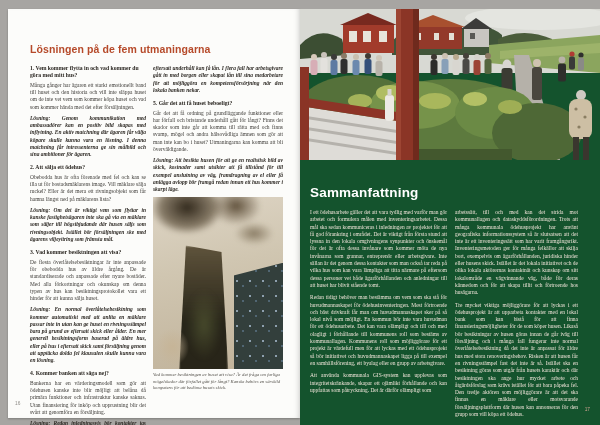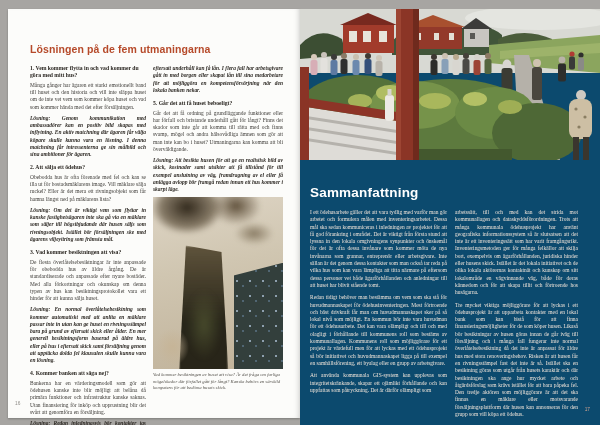--- a/index.html
+++ b/index.html
@@ -70,21 +70,21 @@
     background-image:
       radial-gradient(1.5px 1.5px at 3px 3px, #8ea0ae 55%, transparent 70%),
       radial-gradient(1.2px 1.2px at 9px 8px, #5c7386 55%, transparent 70%),
       radial-gradient(1px 1px at 6px 12px, #42585f 55%, transparent 70%);
     background-size:13px 15px;
     clip-path:polygon(0 12%, 100% 0, 100% 100%, 0 100%);}
   .mold-floorlight{left:0;bottom:0;width:30%;height:26%;
     background:radial-gradient(closest-side, rgba(198,180,150,.9), transparent 85%);}
   
   .page-right{
-    width:300px;height:416px;background:#0c4a6e;position:relative;
+    width:300px;height:416px;background:#14532d;position:relative;
     box-sizing:border-box;
   }
   .photo{width:300px;height:151px;display:block;}
   .summary-heading{
     font-family:"Liberation Sans", sans-serif;font-weight:bold;
     color:#ffffff;font-size:13.5px;margin:25px 0 9px 10px;letter-spacing:.2px;
   }
   .rcols{display:flex;gap:8px;padding:0 14px 0 10px;}
   .rcol1{width:137px;}
   .rcol2{width:123px;}

